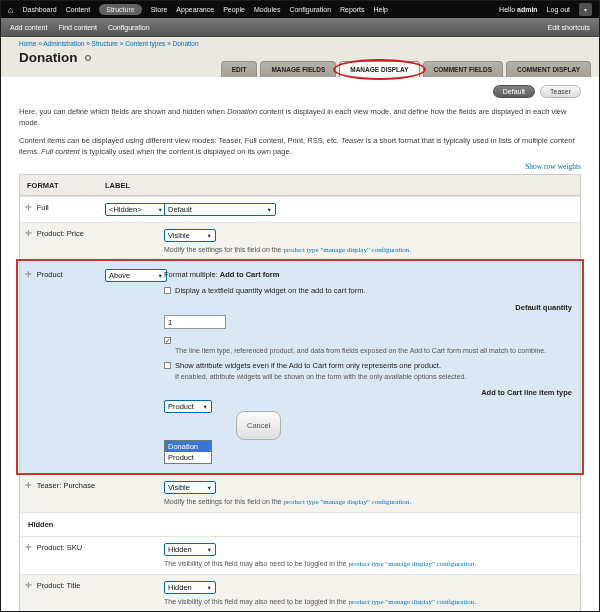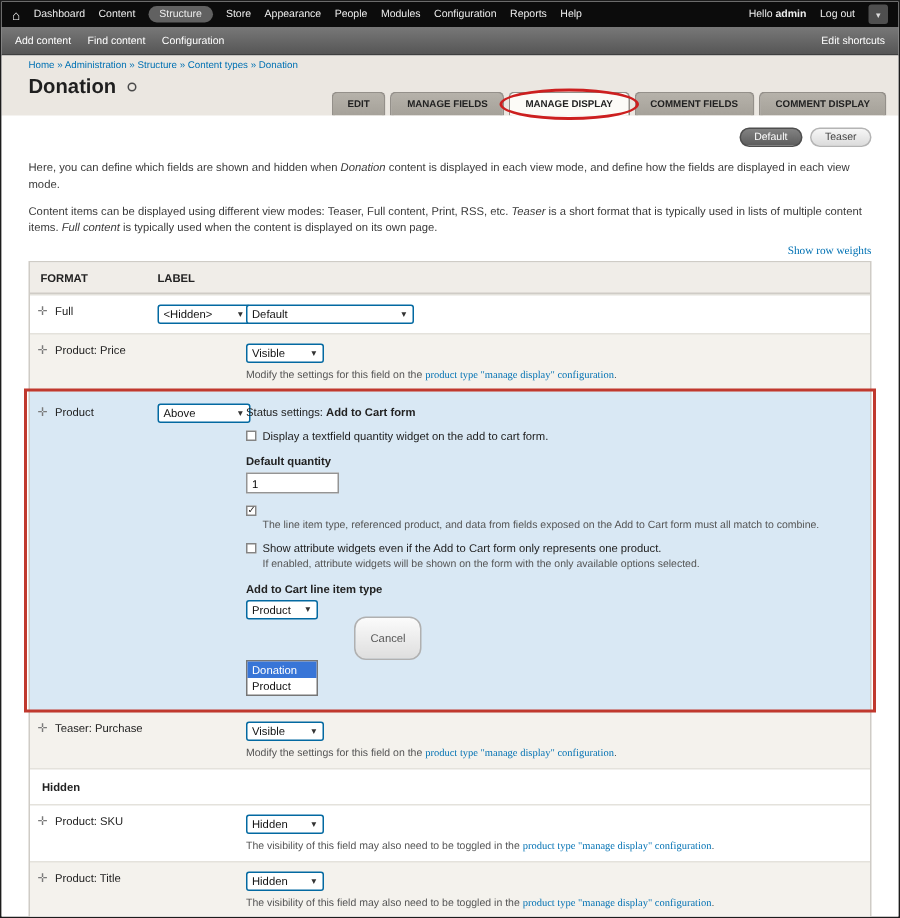--- a/index.html
+++ b/index.html
@@ -64,21 +64,21 @@
   .w-small { width:52px; }
   .w-li { width:48px; }
 
   
   .trow.product { background:#d9e8f4; position:relative; padding-bottom:0; }
   .rect-annot { position:absolute; top:-2px; bottom:-1px; left:-4px; right:-4px; border:2px solid #c0392e; pointer-events:none; z-index:6; }
   .fs-title { font-size:7.5px; }
   .cb-row { display:flex; align-items:flex-start; gap:4px; margin-top:7px; }
   .checkbox { width:7px; height:7px; min-width:7px; background:#fff; border:1px solid #848484; font-size:6.5px; line-height:6px; text-align:center; color:#222; cursor:pointer; margin-top:1px; }
   .cb-note { margin:3px 0 0 11px; font-size:7px; color:#555; }
-  .group-label { font-weight:bold; margin-top:8px; font-size:7.5px; }
+  .group-label { font-weight:bold; margin-top:8px; font-size:7.5px;text-align:right; }
   .text-input { width:62px; height:14px; border:1px solid #949494; font-size:7.5px; padding:0 3px; margin-top:3px; font-family:"Liberation Sans", sans-serif; background:#fff; display:block; }
   .li-area { display:flex; margin-top:3px; }
   .li-wrap { position:relative; }
   .dropdown { position:absolute; top:100%; left:0; width:48px; background:#fff; border:1px solid #767676; z-index:10; }
   .dd-opt { padding:1px 3px; font-size:7.5px; cursor:pointer; color:#111; }
   .dd-opt.hl { background:#3875d7; color:#fff; }
   .cancel-btn { margin:11px 0 0 24px; height:29px; background:linear-gradient(#fbfbfb,#dedede); border:1px solid #b0b0b0; border-radius:8px; font-size:7.5px; color:#555; padding:0 10px; cursor:pointer; font-family:"Liberation Sans", sans-serif; }
   .settings-spacer { height:34px; }
 
   .section-row { border-top:1px solid #e4e2dc; background:#fff; padding:7px 8px; font-weight:bold; font-size:7.5px; }
@@ -184,21 +184,21 @@
         <span class="rect-annot"></span>
         <span class="cell-field" style="padding-top:3px;">
             <span class="drag">✛</span>
             <span>Product</span>
           </span>
         <span class="cell-label" style="padding-top:2px;"><span class="select w-label">
               <span>Above</span>
               <span class="arr">▼</span>
             </span></span>
         <span class="cell-format" style="padding-top:3px;">
-          <div class="fs-title"><span>Status settings: </span><b>Add to Cart form</b></div>
+          <div class="fs-title"><span>Format multiple: </span><b>Add to Cart form</b></div>
 
           <div class="cb-row">
             <span class="checkbox"></span>
             <span>Display a textfield quantity widget on the add to cart form.</span>
           </div>
 
           <div class="group-label">Default quantity</div>
           <input class="text-input" type="text" value="1" style="">
 
           <div class="cb-row">

